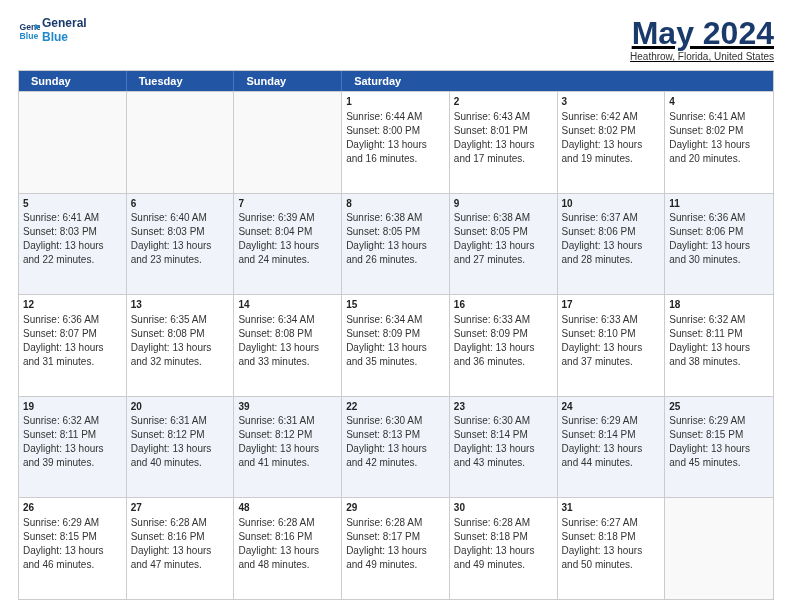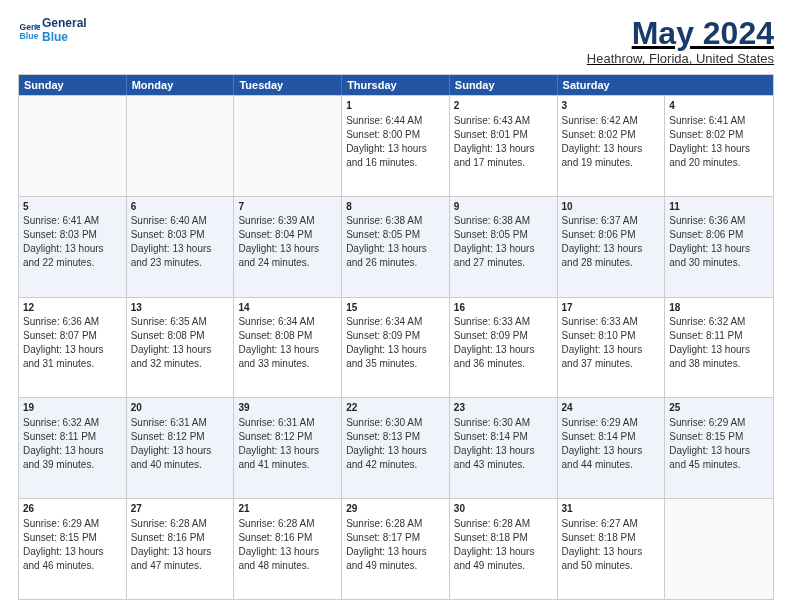--- a/index.html
+++ b/index.html
@@ -36,40 +36,40 @@
       text-align: right;
       text-decoration: underline;
     }
     .main-title {
       font-size: 32px;
       font-weight: bold;
       color: #1a3a6b;
       line-height: 1.1;
     }
     .subtitle {
-      font-size: 13px;
+      font-size: 10px;
       color: #333;
       font-weight: normal;
     }
     .calendar {
       flex: 1;
       display: flex;
       flex-direction: column;
       border: 1px solid #ccc;
     }
     .day-headers {
       display: grid;
       grid-template-columns: repeat(7, 1fr);
       background: #2255a4;
     }
     .day-header {
       color: #fff;
       font-size: 11px;
       font-weight: bold;
-      padding: 4px 5px;
+      padding: 4px 12px;
       text-align: left;
       border-right: 1px solid #4477cc;
     }
     .day-header:last-child { border-right: none; }
     .calendar-body {
       flex: 1;
       display: flex;
       flex-direction: column;
     }
     .week-row {
@@ -127,23 +127,21 @@
     </div>
     <div class="title-area">
       <div class="main-title">May 2024</div>
       <div class="subtitle">Heathrow, Florida, United States</div>
     </div>
   </div>
 
   <div class="calendar">
     <div class="day-headers">
     <div class="day-header">Sunday</div>
-        <div class="day-header">Monday</div>
         <div class="day-header">Tuesday</div>
-        <div class="day-header">Thursday</div>
         <div class="day-header">Sunday</div>
         <div class="day-header">Saturday</div>
       </div>
     <div class="calendar-body">
     <div class="week-row">
           <div class="cell empty"></div>
           <div class="cell empty"></div>
           <div class="cell empty"></div>
           <div class="cell">
             <span class="cell-date">1</span>
@@ -336,21 +334,21 @@
 and 46 minutes.</div>
           </div>
           <div class="cell">
             <span class="cell-date">27</span>
             <div class="cell-info" style="white-space: pre-line;">Sunrise: 6:28 AM
 Sunset: 8:16 PM
 Daylight: 13 hours
 and 47 minutes.</div>
           </div>
           <div class="cell">
-            <span class="cell-date">21</span>
+            <span class="cell-date">48</span>
             <div class="cell-info" style="white-space: pre-line;">Sunrise: 6:28 AM
 Sunset: 8:16 PM
 Daylight: 13 hours
 and 48 minutes.</div>
           </div>
           <div class="cell">
             <span class="cell-date">29</span>
             <div class="cell-info" style="white-space: pre-line;">Sunrise: 6:28 AM
 Sunset: 8:17 PM
 Daylight: 13 hours

